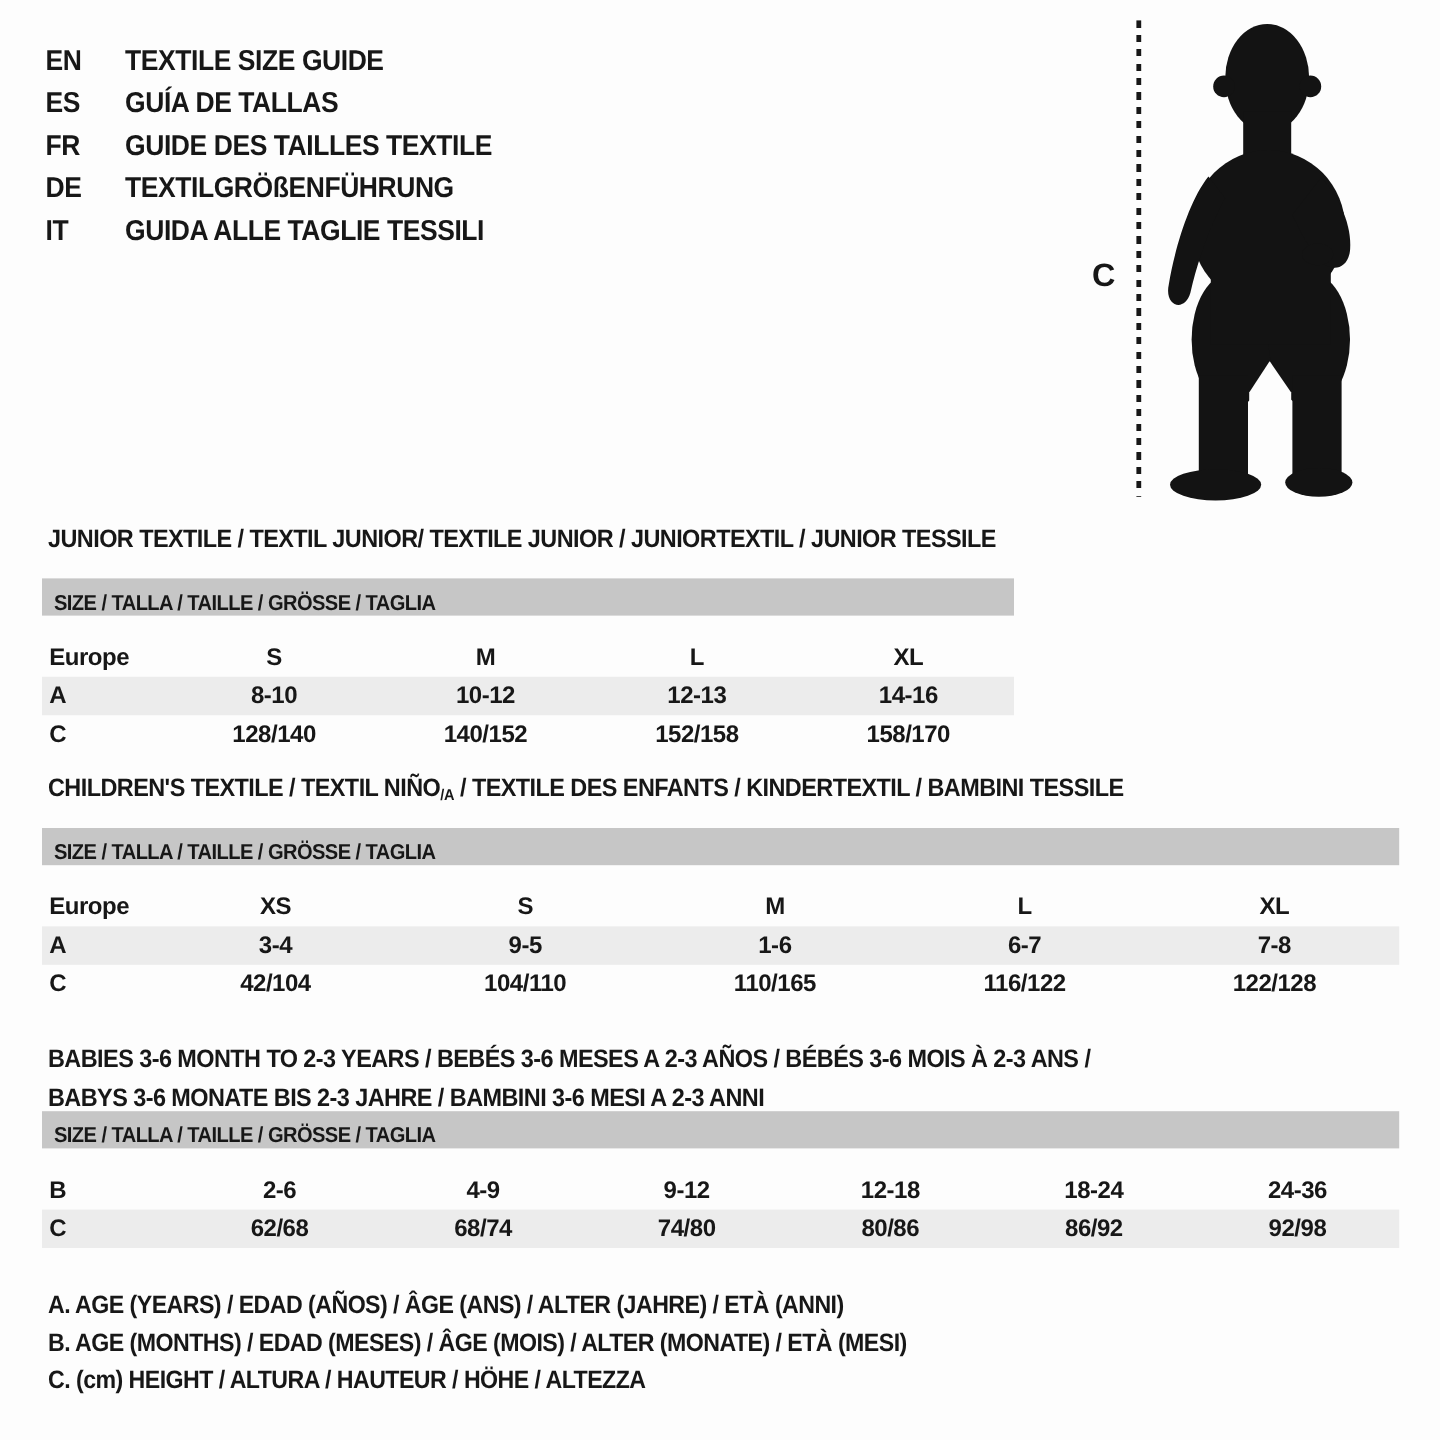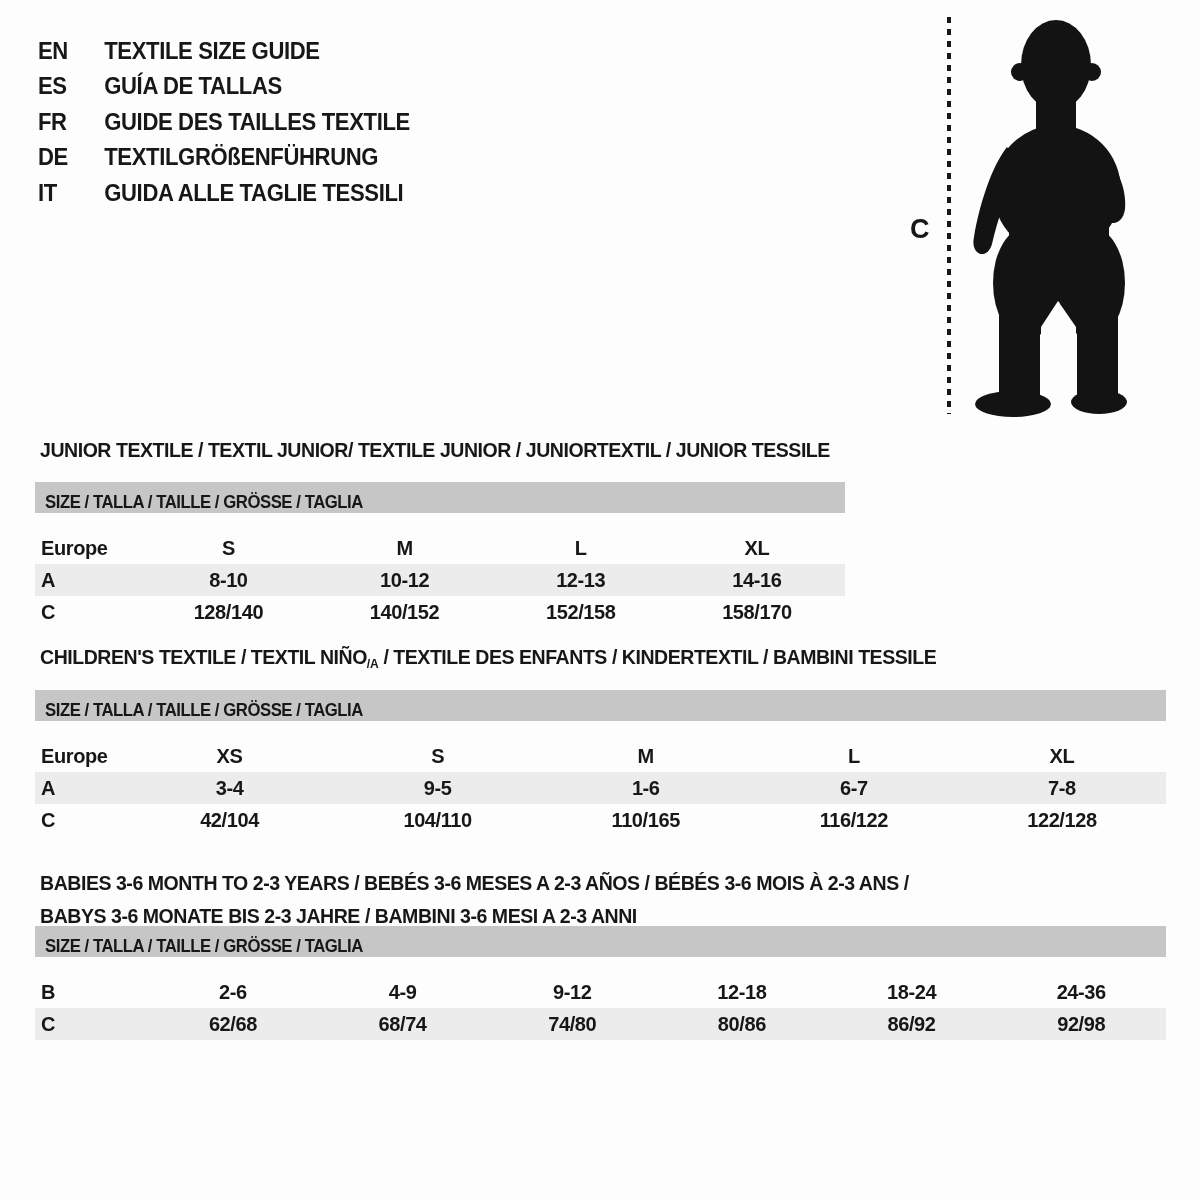--- a/index.html
+++ b/index.html
@@ -221,14 +221,19 @@
         <div class="cell-label">C</div>
         <div class="cell">62/68</div>
         <div class="cell">68/74</div>
         <div class="cell">74/80</div>
         <div class="cell">80/86</div>
         <div class="cell">86/92</div>
         <div class="cell">92/98</div>
       </div>
     </div>
 
+  <div class="abs footnotes">
+    <div class="footnote">A. AGE (YEARS) / EDAD (AÑOS) / ÂGE (ANS) / ALTER (JAHRE) / ETÀ (ANNI)</div>
+    <div class="footnote">B. AGE (MONTHS) / EDAD (MESES) / ÂGE (MOIS) / ALTER (MONATE) / ETÀ (MESI)</div>
+    <div class="footnote">C. (cm) HEIGHT / ALTURA / HAUTEUR / HÖHE / ALTEZZA</div>
+  </div>
 
 </div>
 
 </body></html>

